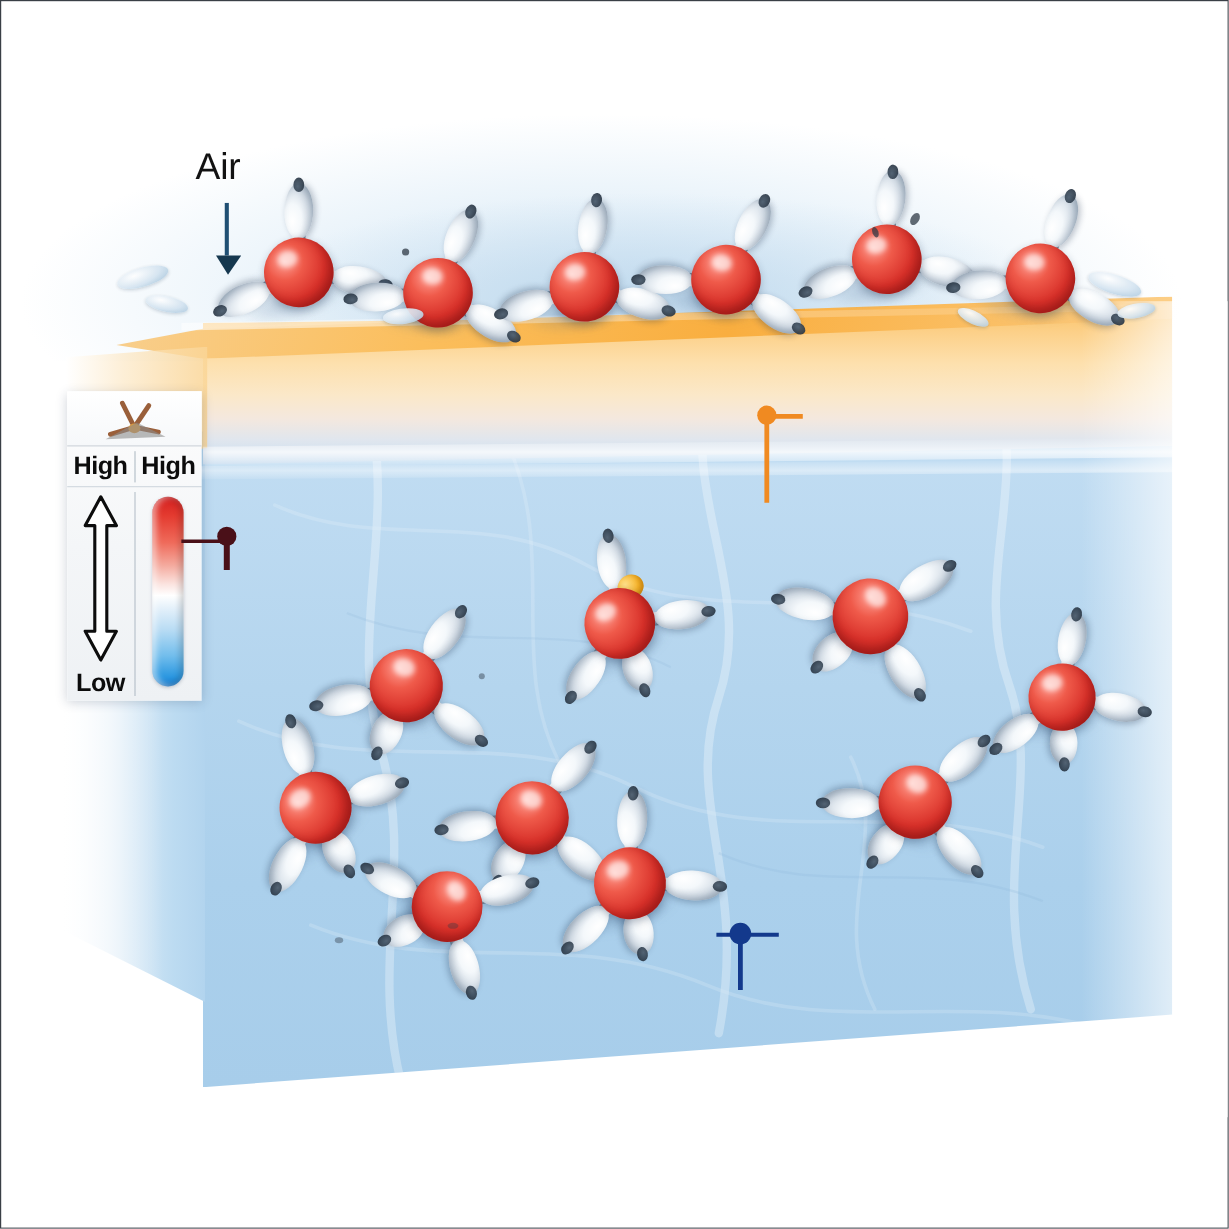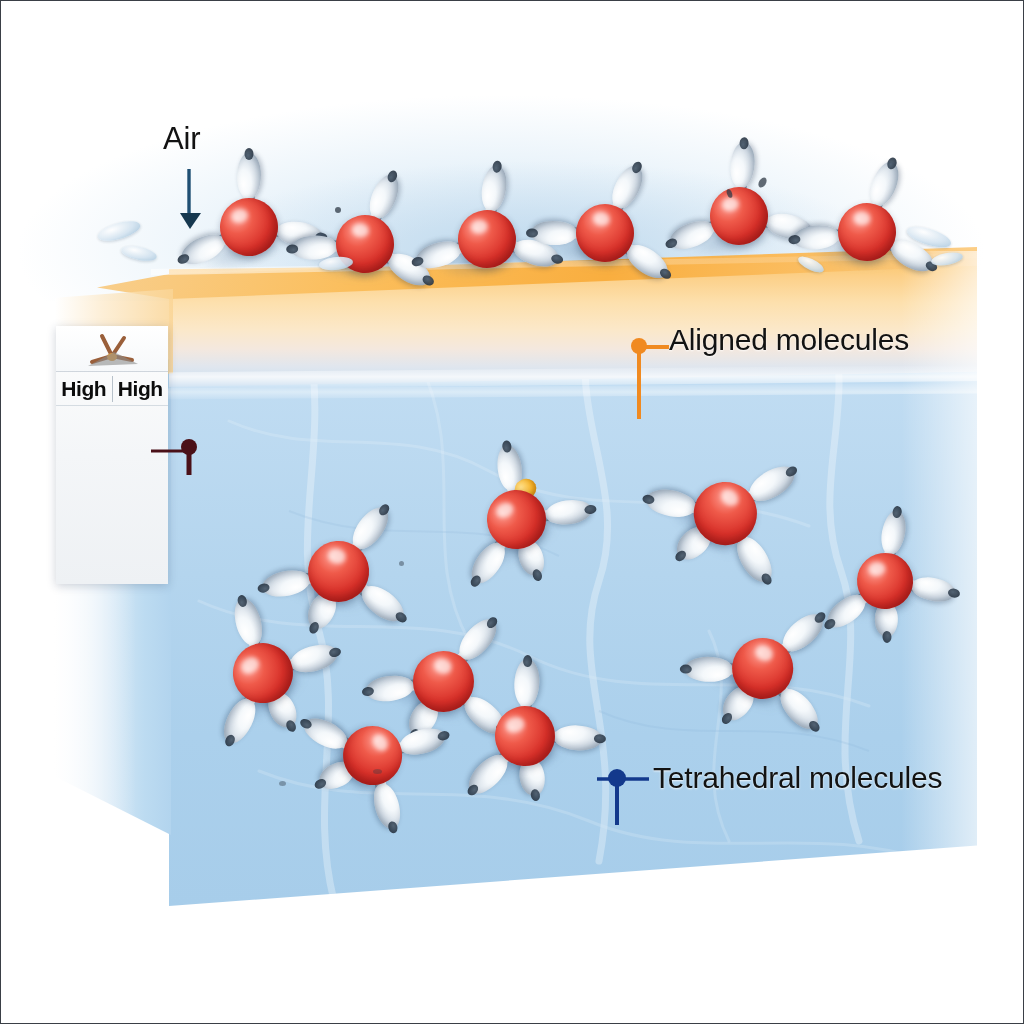--- a/index.html
+++ b/index.html
@@ -617,49 +617,61 @@
         </svg>
       </div>
     </div>
 
     <div class="legend-head">
       <div>High</div>
       <div class="divider"></div>
       <div>High</div>
     </div>
 
+    <div class="legend-body">
+      <div class="legend-col">
+        <div class="arrow-wrap">
+          <svg width="40" height="140" viewBox="0 0 40 140">
+            <path d="M20 2 L33 26 L25 26 L25 114 L33 114 L20 138 L7 114 L15 114 L15 26 L7 26 Z" fill="#ffffff" stroke="#0d0d0d" stroke-width="2.6" stroke-linejoin="round"></path>
+          </svg>
+        </div>
+        <div class="low-label">Low</div>
+      </div>
+      <div class="legend-vdiv"></div>
+      <div class="legend-col">
+        <div class="colorbar"></div>
+      </div>
+    </div>
   </div>
 
   <div class="label-text label-air" style="left:162px; top:120px;">Air</div>
   <div class="leader" style="left:178px; top:168px;">
     <svg width="34" height="64" viewBox="0 0 34 64">
       <line x1="10" y1="0" x2="10" y2="44" stroke="#1f4f73" stroke-width="3.4"></line>
       <path d="M1 44 L22 44 L11 60 Z" fill="#16384f"></path>
     </svg>
   </div>
 
   <div class="leader" style="left:626px; top:328px;">
     <svg width="46" height="92" viewBox="0 0 46 92">
       <line x1="12" y1="18" x2="12" y2="90" stroke="#f08a21" stroke-width="4"></line>
       <line x1="12" y1="18" x2="42" y2="18" stroke="#f08a21" stroke-width="4"></line>
       <circle cx="12" cy="17" r="8" fill="#f08a21"></circle>
     </svg>
   </div>
-  <div class="label-text" style="left:668px; top:322px;">Aligned molecules</div>
 
   <div class="leader" style="left:150px; top:434px;">
     <svg width="60" height="48" viewBox="0 0 60 48">
       <line x1="0" y1="16" x2="38" y2="16" stroke="#4a1018" stroke-width="3"></line>
       <line x1="38" y1="10" x2="38" y2="40" stroke="#4a1018" stroke-width="5"></line>
       <circle cx="38" cy="12" r="8" fill="#4a1018"></circle>
     </svg>
   </div>
 
   <div class="leader" style="left:592px; top:762px;">
     <svg width="70" height="70" viewBox="0 0 70 70">
       <line x1="4" y1="16" x2="56" y2="16" stroke="#13398c" stroke-width="3.4"></line>
       <line x1="24" y1="14" x2="24" y2="62" stroke="#13398c" stroke-width="4"></line>
       <circle cx="24" cy="15" r="9" fill="#13398c"></circle>
     </svg>
   </div>
-  <div class="label-text" style="left:652px; top:760px;">Tetrahedral molecules</div>
 
 </div>
 
 </body></html>

